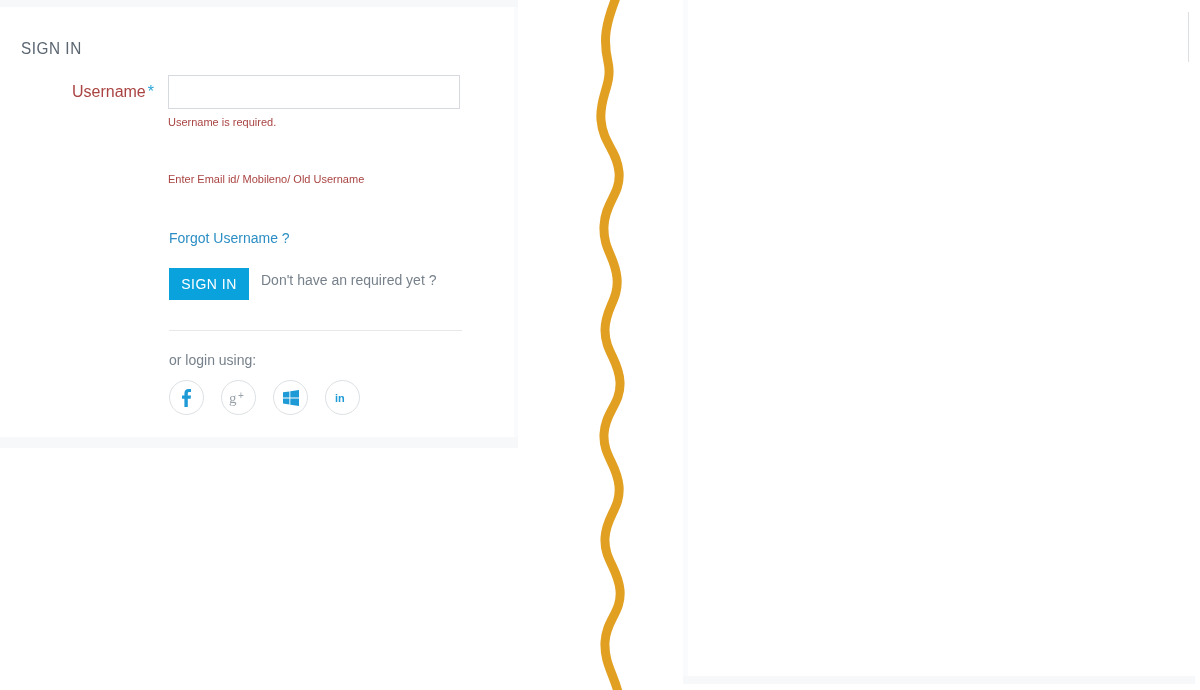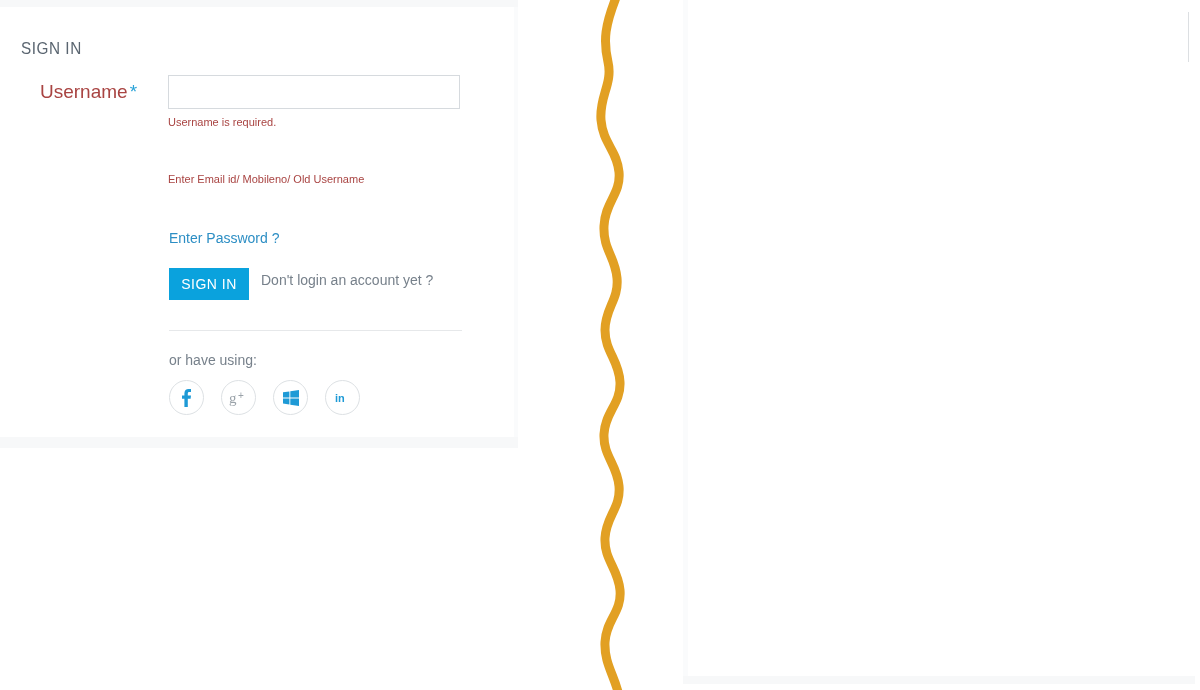--- a/index.html
+++ b/index.html
@@ -74,24 +74,24 @@
     top: 32px;
   }
 
   .form-row {
     position: absolute;
     display: flex;
     align-items: flex-start;
   }
   .lbl {
     width: 128px;
-    text-align: left;
+    text-align: right;
     padding-right: 14px;
     box-sizing: border-box;
-    font-size: 19px;
+    font-size: 16px;
     color: #4c5562;
     line-height: 34px;
     white-space: nowrap;
   }
   .lbl.error-lbl { color: #a94442; }
   .req { color: #2aa3d8; margin-left: 2px; }
 
   .tf {
     box-sizing: border-box;
     height: 34px;
@@ -251,27 +251,27 @@
     <div class="form-row row-username">
       <div class="lbl error-lbl">
         <span>Username</span><span class="req">*</span>
       </div>
       <input class="tf tf-left" type="text" placeholder="" style="">
     </div>
     <div class="helper-left helper-1">Username is required.</div>
     <div class="helper-left helper-2">Enter Email id/ Mobileno/ Old Username</div>
 
 
-    <a class="forgot-link">Enter Password ?</a>
+    <a class="forgot-link">Forgot Username ?</a>
 
     <button class="btn btn-primary signin-btn">SIGN IN</button>
-    <div class="no-account">Don't login an account yet ?</div>
+    <div class="no-account">Don't have an required yet ?</div>
 
     <div class="divider"></div>
-    <div class="or-login">or have using:</div>
+    <div class="or-login">or login using:</div>
 
     <div class="social-row">
       <div class="social-btn">
         <svg width="9" height="18" viewBox="0 0 9 18">
           <path d="M5.8 18V9.8h2.8l0.4-3.2H5.8V4.5c0-0.9 0.3-1.6 1.6-1.6h1.7V0.1C8.8 0.1 7.8 0 6.6 0 4.1 0 2.4 1.5 2.4 4.2v2.4H0v3.2h2.4V18H5.8z" fill="#1e9ad6"></path>
         </svg>
       </div>
       <div class="social-btn">
         <svg width="20" height="16" viewBox="0 0 20 16">
           <text x="0" y="13" font-family="Liberation Serif, serif" font-size="15" fill="#9aa2a9">g</text>

